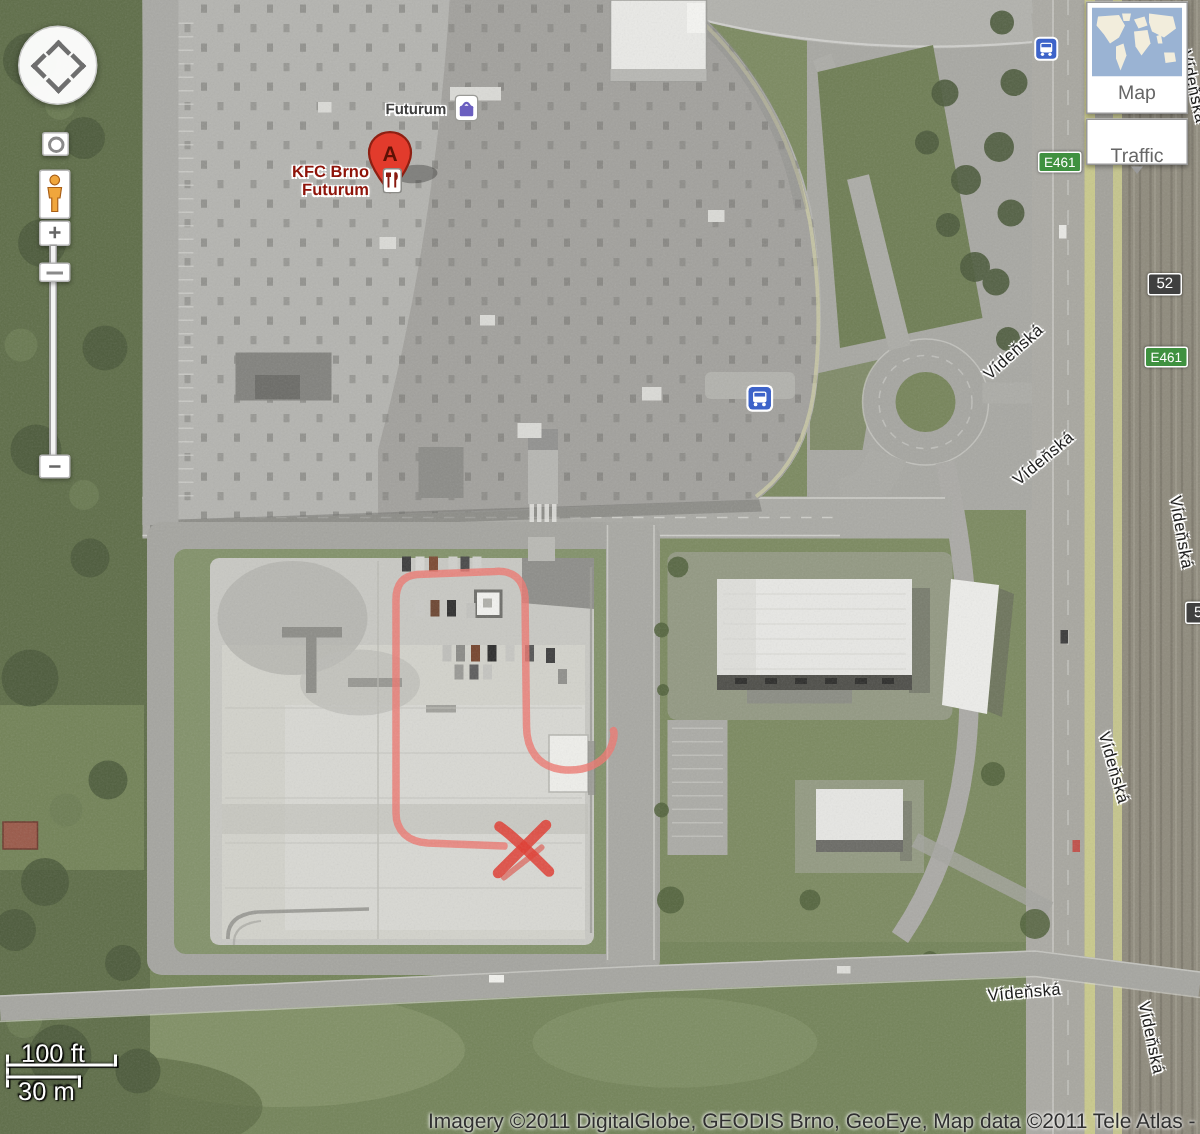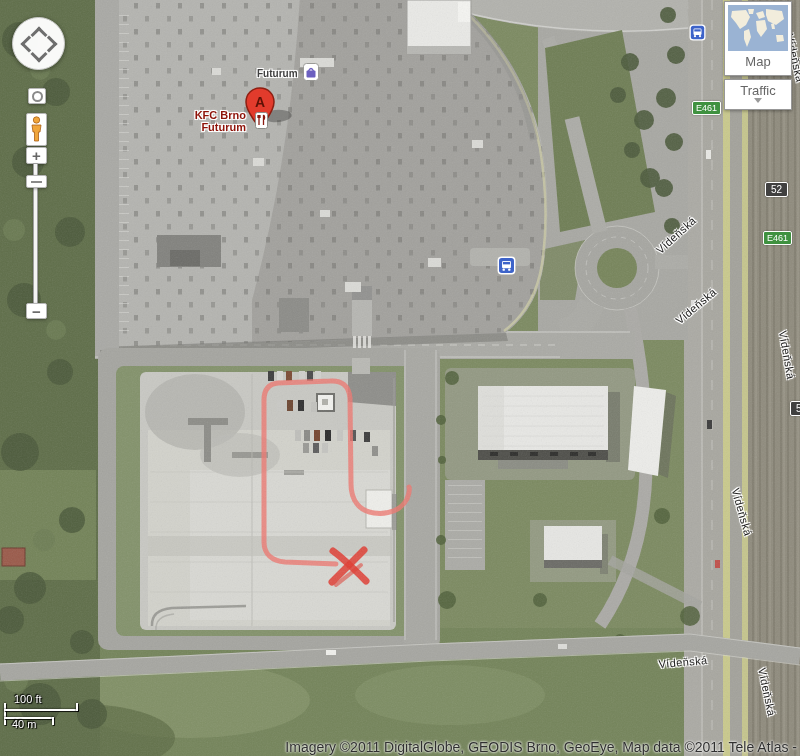--- a/index.html
+++ b/index.html
@@ -31,38 +31,38 @@
   .zoom-handle .bar{width:11px;height:0;border-top:2px solid #8a8a8a;}
   .zoom-out{left:26px;top:303px;width:21px;height:16px;font-size:15px;font-weight:bold;line-height:1;}
 
   
   .maptype{left:724px;top:1px;width:68px;background:#fff;border:1px solid #979797;
     box-shadow:0 1px 3px rgba(0,0,0,.35);cursor:pointer;box-sizing:border-box;text-align:center;}
   .maptype .thumb{display:block;margin:3px auto 1px auto;}
   .maptype .lbl,.traffic .lbl{font-size:13px;color:#666;padding:2px 0 6px 0;}
   .traffic{left:724px;top:79px;width:68px;height:31px;background:#fff;border:1px solid #979797;
     box-shadow:0 1px 3px rgba(0,0,0,.35);cursor:pointer;box-sizing:border-box;text-align:center;}
-  .traffic .lbl{padding:3px 0 0 0;}
+  .traffic .lbl{padding:3px 0 0 0;margin-top:13px;}
   .traffic .caret{width:0;height:0;margin:0 auto;border-left:4px solid transparent;
     border-right:4px solid transparent;border-top:5px solid #9a9a9a;}
 
   
   .halo{text-shadow:-1px -1px 0 #fff,1px -1px 0 #fff,-1px 1px 0 #fff,1px 1px 0 #fff,0 0 3px #fff;}
   .street{font-size:11px;color:#1d1d1d;letter-spacing:.4px;white-space:nowrap;
     transform:translate(-50%,-50%) rotate(var(--r));}
   .poi-kfc{left:180px;top:109px;width:66px;text-align:right;font-size:11px;font-weight:bold;
     color:#8e1309;line-height:12px;cursor:pointer;}
   .poi-futurum{left:257px;top:68px;font-size:10px;font-weight:bold;color:#3f3f3f;cursor:pointer;}
   .badge{display:flex;align-items:center;justify-content:center;color:#fff;font-weight:normal;
     border:1px solid #fff;border-radius:2px;box-shadow:0 0 2px rgba(0,0,0,.4);}
   .badge.green{background:#3f9140;font-size:9px;}
   .badge.blue{background:#404040;font-size:10px;}
 
   
-  .scalebar{left:4px;top:693px;width:90px;height:40px;color:#fff;font-size:11px;}
+  .scalebar{left:4px;top:693px;width:90px;height:40px;color:#fff;font-size:17px;}
   .scalebar .txt{position:absolute;text-shadow:0 0 2px #000,1px 1px 1px #000,-1px -1px 1px #000;}
   .sline{position:absolute;background:#fff;box-shadow:0 0 2px #000,1px 1px 0 rgba(0,0,0,.7);}
 
   
   .attrib{right:3px;bottom:1px;font-size:14px;color:#303030;white-space:nowrap;
     text-shadow:0 0 2px #fff,0 0 3px #fff;}
 </style>
 </head>
 <body>
 
@@ -433,18 +433,18 @@
     <div class="caret"></div>
   </div>
 
   <div class="ov scalebar">
     <span class="txt" style="left:10px;top:0px;">100 ft</span>
     <div class="sline" style="left:0;top:10px;width:2px;height:22px;"></div>
     <div class="sline" style="left:0;top:16px;width:74px;height:2px;"></div>
     <div class="sline" style="left:72px;top:10px;width:2px;height:8px;"></div>
     <div class="sline" style="left:0;top:24px;width:50px;height:2px;"></div>
     <div class="sline" style="left:48px;top:24px;width:2px;height:8px;"></div>
-    <span class="txt" style="left:8px;top:25px;">40 m</span>
+    <span class="txt" style="left:8px;top:25px;">30 m</span>
   </div>
 
   <div class="ov attrib">Imagery ©2011 DigitalGlobe, GEODIS Brno, GeoEye, Map data ©2011 Tele Atlas -</div>
 
 </div>
 
 </body></html>

